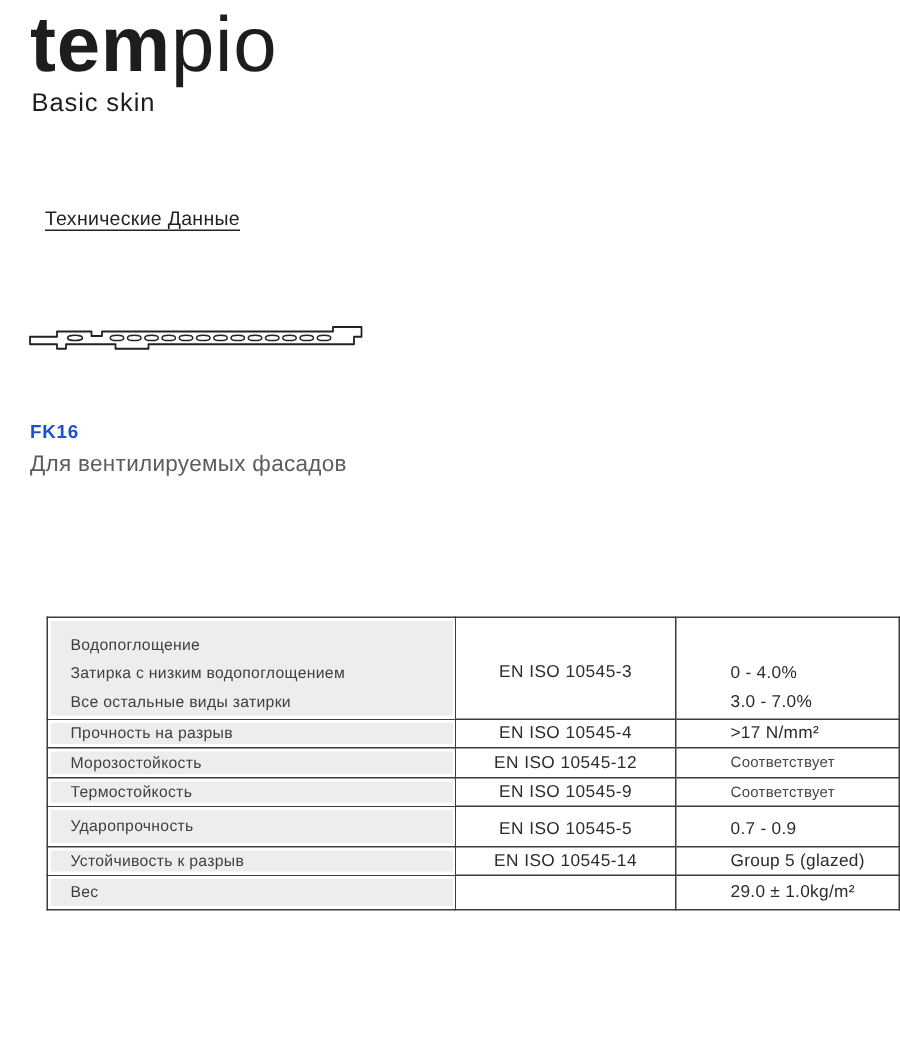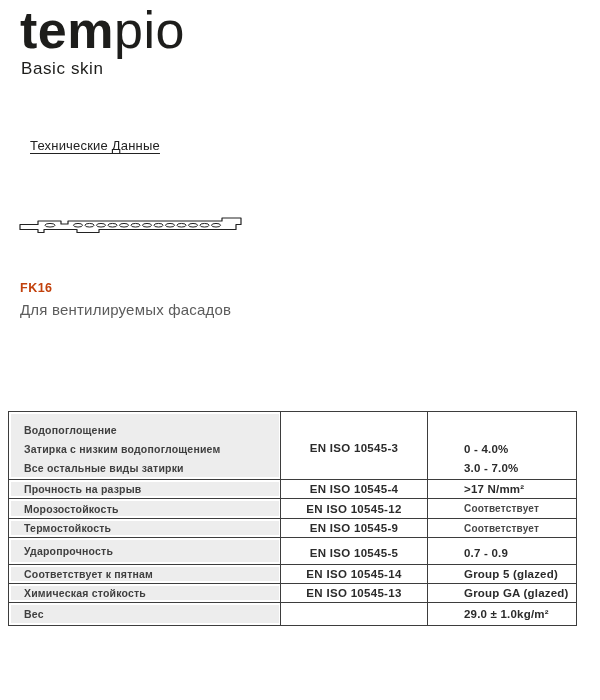--- a/index.html
+++ b/index.html
@@ -13,26 +13,26 @@
   .logo .seg-light{font-weight:300;}
   .subtitle{position:absolute;left:21px;top:59px;font-size:17px;letter-spacing:.6px;color:#1d1d1b;}
   
   .section-heading{
     position:absolute;left:30px;top:138px;font-size:13px;font-weight:500;
     color:#222;text-decoration:underline;text-underline-offset:3px;letter-spacing:.2px;
   }
   
   .drawing{position:absolute;left:17px;top:214px;}
   
-  .product-code{position:absolute;left:20px;top:281px;font-size:12.5px;font-weight:600;letter-spacing:.5px;color:#c2410c;}
+  .product-code{position:absolute;left:20px;top:281px;font-size:12.5px;font-weight:600;letter-spacing:.5px;color:#1d4ed8;}
   .product-desc{position:absolute;left:20px;top:301px;font-size:15px;letter-spacing:.2px;color:#5c5c5c;}
   
   table.tech{
-    position:absolute;left:8px;top:411px;width:568px;
-    border-collapse:collapse;table-layout:fixed;font-weight:bold;
+    position:absolute;left:31px;top:411px;width:568px;
+    border-collapse:collapse;table-layout:fixed;
   }
   table.tech td{
     border:1px solid #3d3d3d;vertical-align:middle;overflow:hidden;
     font-size:11.5px;color:#2b2b2b;
   }
   td.label{position:relative;background:#fff;}
   .labelbox{
     position:absolute;top:2px;bottom:2px;left:2px;right:1px;
     background:#ededed;display:flex;align-items:center;
     padding-left:13px;font-size:10.5px;color:#3f3f3f;letter-spacing:.2px;white-space:nowrap;
@@ -128,31 +128,24 @@
       </tr>
       <tr class="r5">
         <td class="label">
             <div class="labelbox">Ударопрочность</div>
           </td>
         <td class="std top">EN ISO 10545-5</td>
         <td class="val top">0.7 - 0.9</td>
       </tr>
       <tr class="r7">
         <td class="label">
-            <div class="labelbox">Соответствует к пятнам</div>
+            <div class="labelbox">Устойчивость к разрыв</div>
           </td>
         <td class="std">EN ISO 10545-14</td>
         <td class="val">Group 5 (glazed)</td>
-      </tr>
-      <tr class="r8">
-        <td class="label">
-            <div class="labelbox">Химическая стойкость</div>
-          </td>
-        <td class="std">EN ISO 10545-13</td>
-        <td class="val">Group GA (glazed)</td>
       </tr>
       <tr class="r10">
         <td class="label">
             <div class="labelbox">Вес</div>
           </td>
         <td class="std"></td>
         <td class="val">29.0 ± 1.0kg/m²</td>
       </tr>
     </tbody>
   </table>

